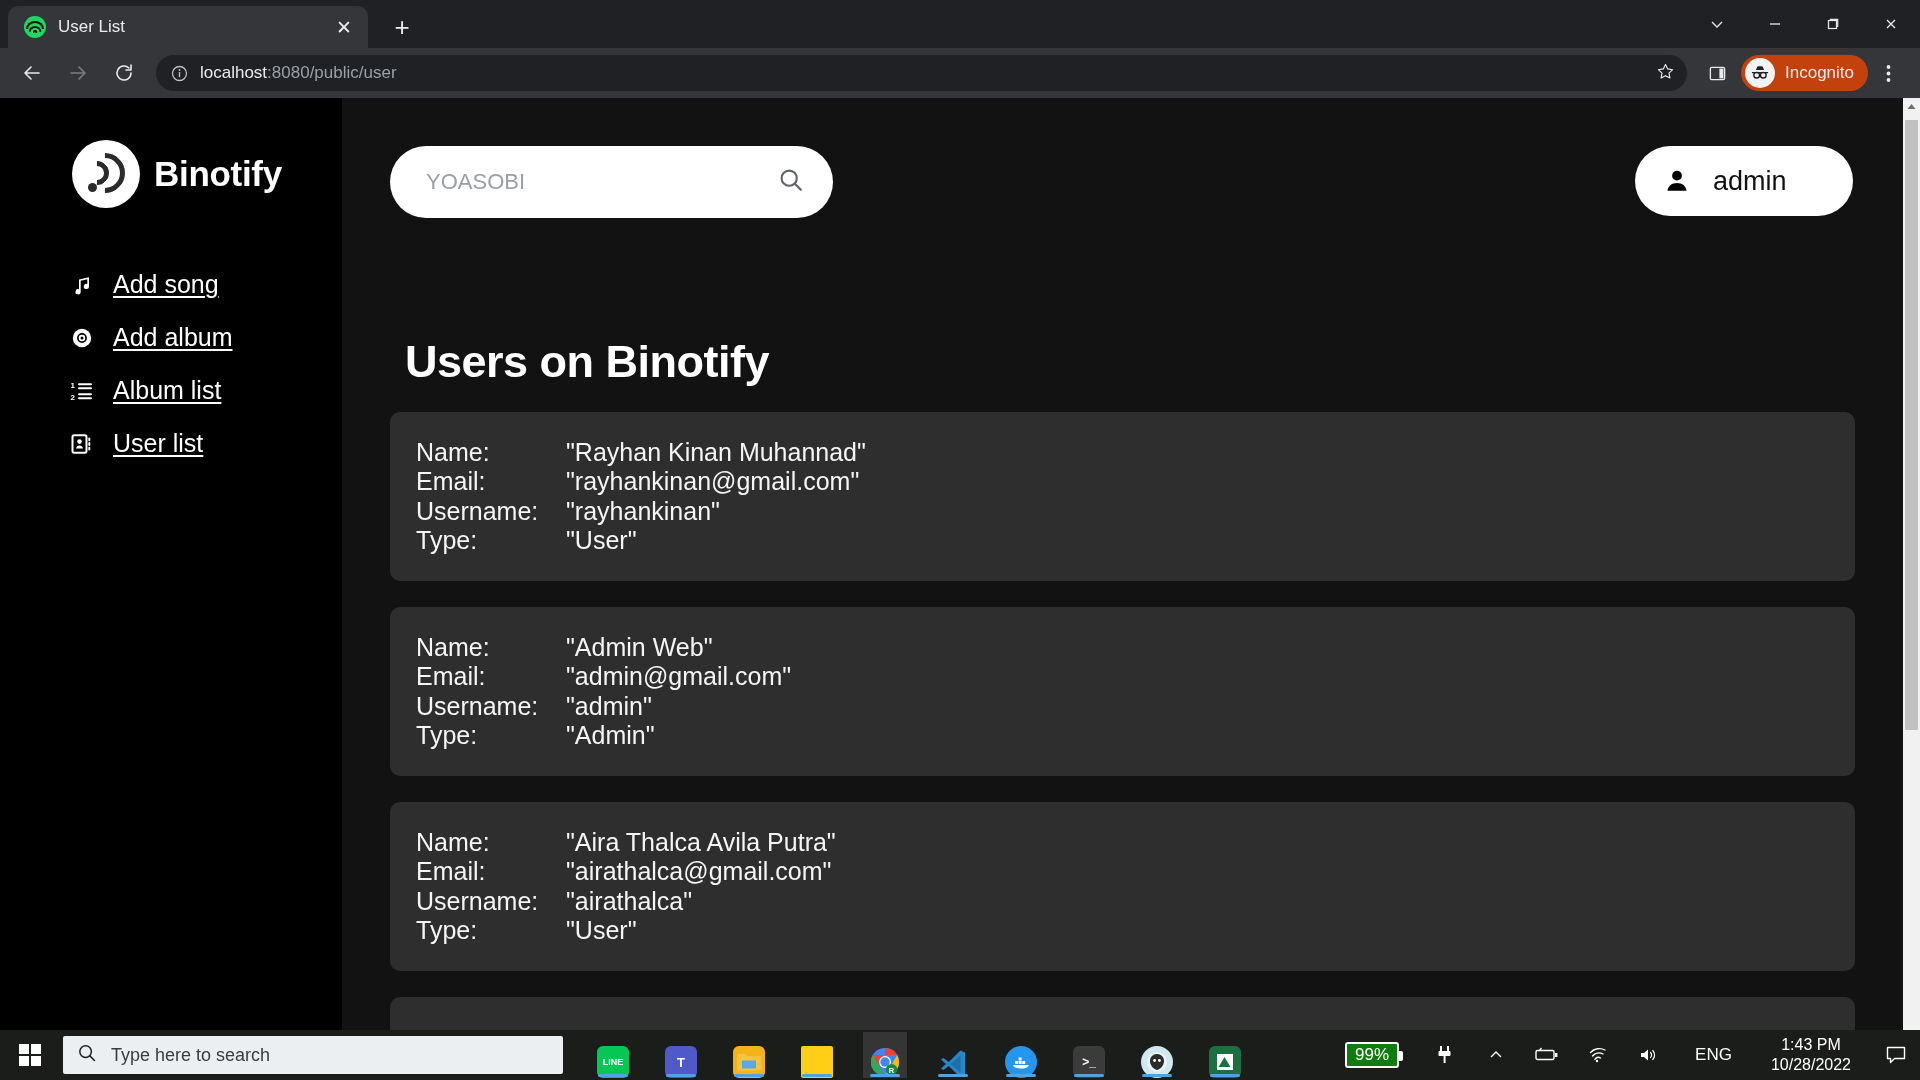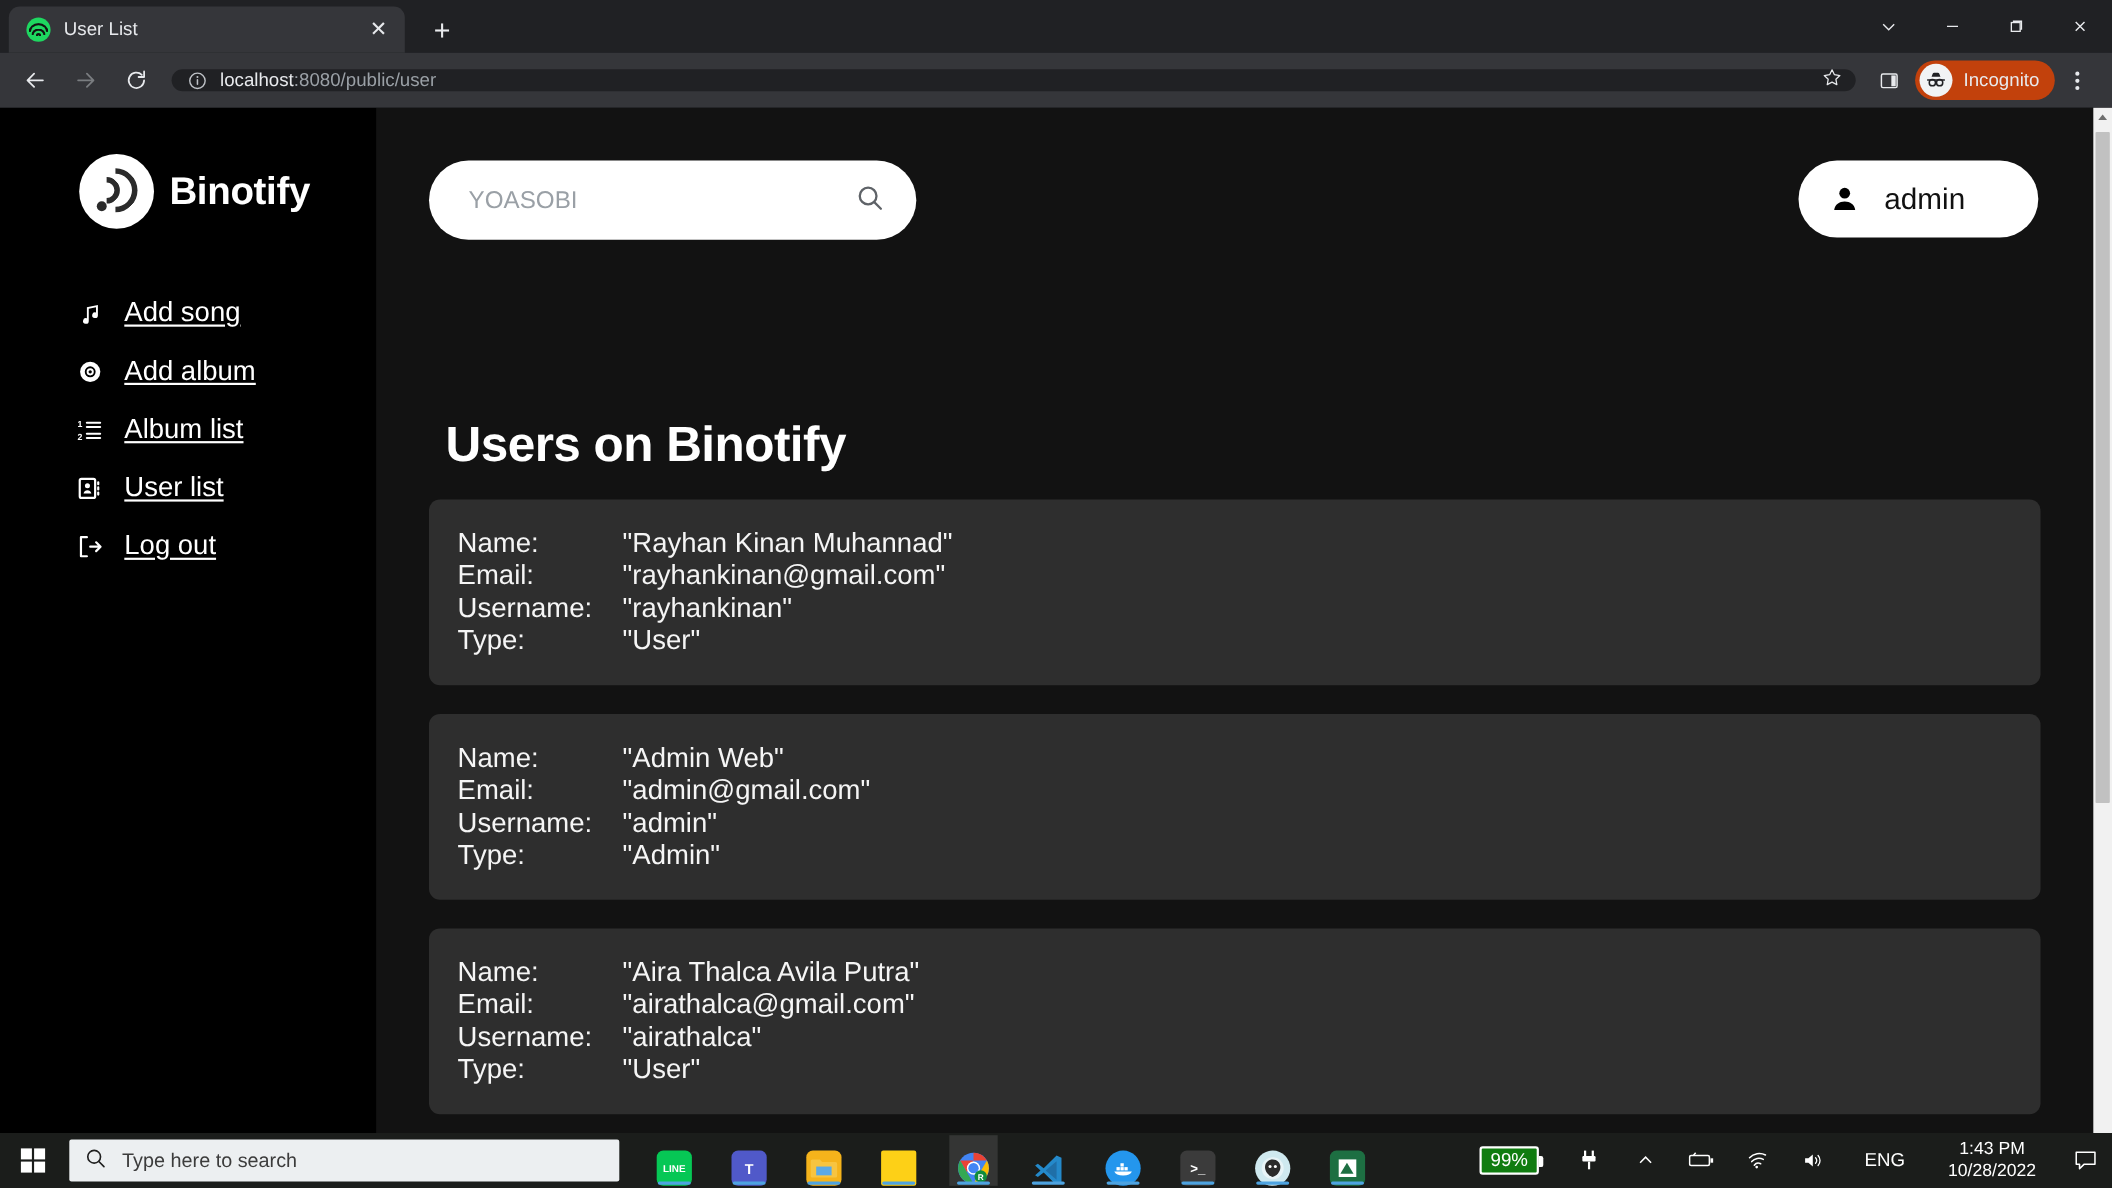--- a/index.html
+++ b/index.html
@@ -41,21 +41,21 @@
     display: flex; align-items: center; justify-content: center; color: #e8eaed; font-size: 26px; font-weight: 300;
   }
   .wincontrols { position: absolute; right: 0; top: 0; height: 48px; display: flex; align-items: center; }
   .wc { width: 58px; height: 48px; display: flex; align-items: center; justify-content: center; color: #e8eaed; }
   .wc svg { display: block; }
 
   .toolbar { position: relative; height: 50px; background: #35363a; display: flex; align-items: center; padding: 0 12px; }
   .nav-btn { width: 40px; height: 40px; display: flex; align-items: center; justify-content: center; color: #e8eaed; margin-right: 6px; }
   .nav-btn.disabled { color: #7a7d80; }
   .omnibox {
-    flex: 1 1 auto; height: 20px; background: #202124; border-radius: 18px;
+    flex: 1 1 auto; height: 36px; background: #202124; border-radius: 18px;
     display: flex; align-items: center; padding: 0 12px; margin: 0 10px 0 6px;
     min-width: 0;
   }
   .omni-info { width: 22px; height: 22px; display: flex; align-items: center; justify-content: center; color: #bdc1c6; margin-right: 10px; flex: 0 0 auto; }
   .omni-url { font-size: 17px; color: #9aa0a6; white-space: nowrap; overflow: hidden; }
   .omni-url b { color: #e8eaed; font-weight: 400; }
   .omni-star { margin-left: auto; color: #e8eaed; padding-left: 10px; flex: 0 0 auto; }
   .tb-btn { width: 40px; height: 40px; display: flex; align-items: center; justify-content: center; color: #e8eaed; }
   .incognito-pill {
     height: 36px; border-radius: 18px; background: #c2410c;
@@ -84,21 +84,21 @@
   .brand-logo .arc1 { width: 40px; height: 40px; left: 13px; top: 13px; }
   .brand-logo .arc2 { width: 24px; height: 24px; left: 13px; top: 21px; }
   .brand-logo .dot { width: 9px; height: 9px; border-radius: 50%; background: #2b2b2b; left: 16px; top: 43px; }
   .brand-name { font-size: 35px; font-weight: bold; margin-left: 14px; letter-spacing: -0.3px; }
 
   .nav { margin-top: 50px; padding-left: 70px; }
   .nav-item { display: flex; align-items: center; height: 53px; }
   .nav-icon { width: 30px; flex: 0 0 30px; display: flex; align-items: center; justify-content: flex-start; color: #fff; }
   .nav-label { font-size: 25px; margin-left: 13px; text-decoration: underline; text-underline-offset: 3px; }
 
-  .content { flex: 1 1 auto; background: #121212; min-width: 0; display: flex; flex-direction: column; gap: 42px; }
+  .content { flex: 1 1 auto; background: #121212; min-width: 0; display: flex; flex-direction: column; }
   .topbar { height: 168px; flex: 0 0 168px; display: flex; align-items: center; padding: 0 40px 0 48px; position: relative; }
   .searchbox {
     width: 443px; height: 72px; background: #fff; border-radius: 36px;
     display: flex; align-items: center; padding: 0 28px 0 36px;
   }
   .search-input {
     flex: 1 1 auto; border: none; outline: none; background: transparent;
     font-family: "Liberation Sans", sans-serif; font-size: 22px; color: #3c4043; min-width: 0;
   }
   .search-input::placeholder { color: #9aa0a6; }
@@ -313,29 +313,20 @@
           <div class="nav-item">
             <span class="nav-icon">
               <svg width="24" height="24" viewBox="0 0 24 24">
                   <rect x="2.5" y="3.3" width="14" height="17.4" rx="1.6" fill="none" stroke="currentColor" stroke-width="2"></rect>
                   <circle cx="9.5" cy="9.6" r="2.3" fill="currentColor"></circle>
                   <path d="M5.9 16.6c.6-2 1.9-3 3.6-3s3 1 3.6 3z" fill="currentColor"></path>
                   <path d="M19.3 6.4v1.8M19.3 11.1v1.8M19.3 15.8v1.8" stroke="currentColor" stroke-width="2" stroke-linecap="round"></path>
                 </svg>
             </span>
             <span class="nav-label">User list</span>
-          </div>
-          <div class="nav-item">
-            <span class="nav-icon">
-              <svg width="24" height="24" viewBox="0 0 24 24">
-                  <path d="M9 3.3H3.6v17.4H9" fill="none" stroke="currentColor" stroke-width="2" stroke-linecap="round" stroke-linejoin="round"></path>
-                  <path d="M12 12h9.2M17.4 8l4 4-4 4" fill="none" stroke="currentColor" stroke-width="2" stroke-linecap="round" stroke-linejoin="round"></path>
-                </svg>
-            </span>
-            <span class="nav-label">Log out</span>
           </div>
         </div>
       </div>
 
       <div class="content">
         <div class="topbar">
           <div class="searchbox">
             <input class="search-input" type="text" placeholder="YOASOBI" style="">
             <span class="search-icon">
               <svg width="28" height="28" viewBox="0 0 28 28">

